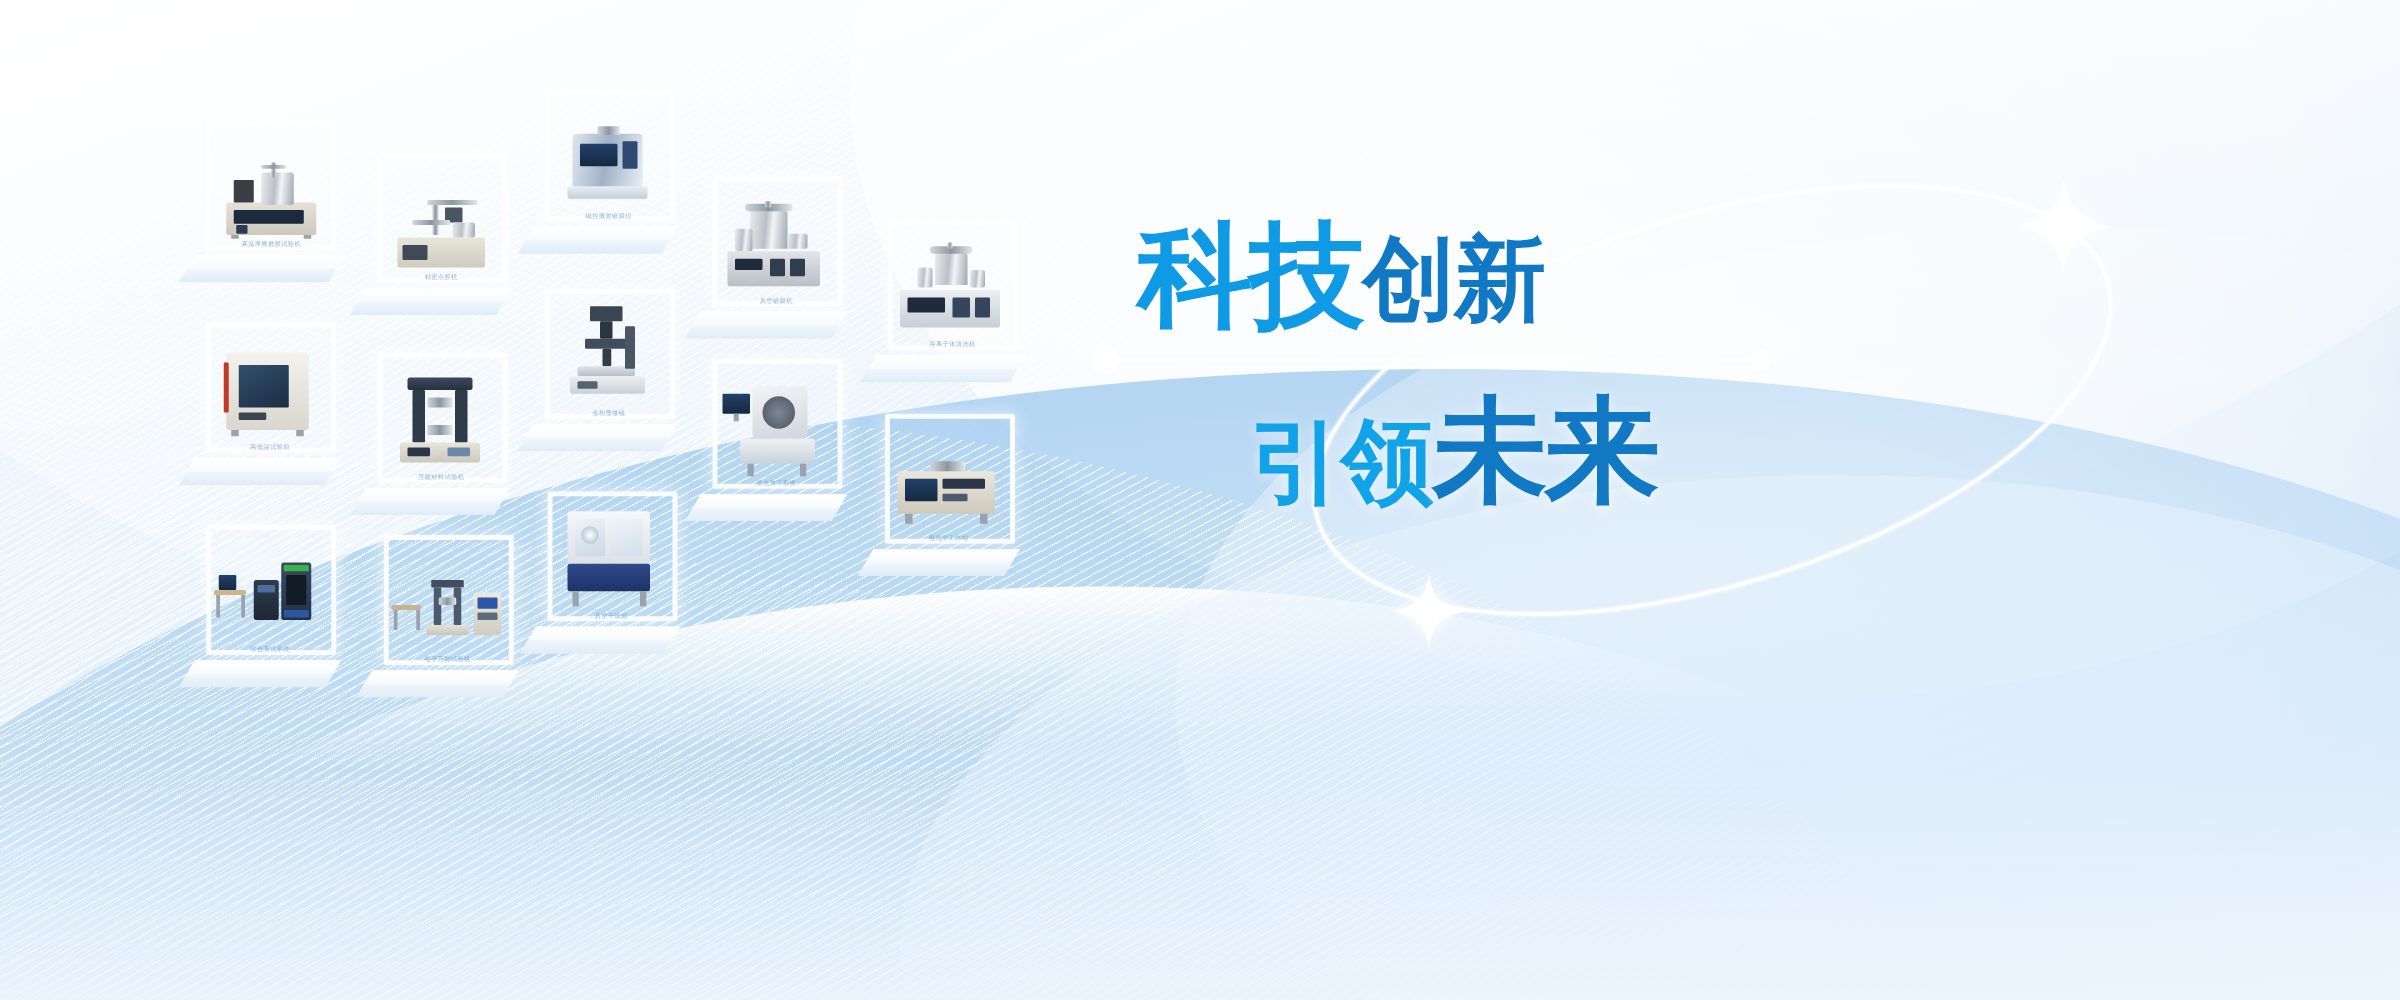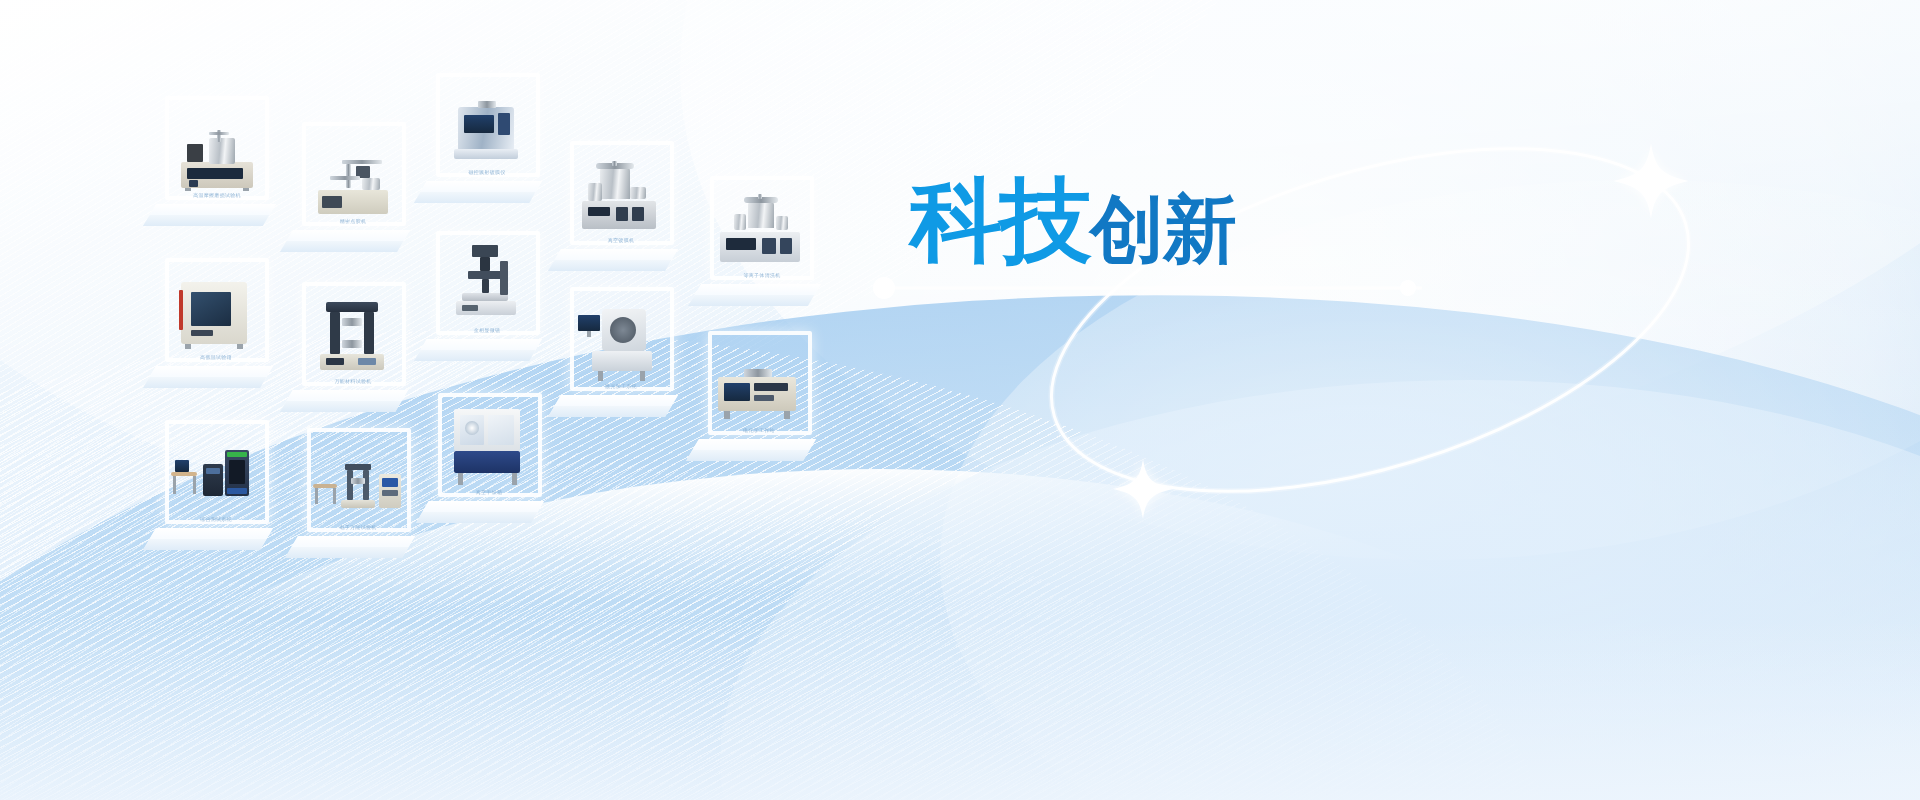--- a/index.html
+++ b/index.html
@@ -173,21 +173,21 @@
   .hl-heavy {
     font-family:"DejaVu Sans","Liberation Sans",sans-serif;
     font-weight:700;
     font-size:92px;
     letter-spacing:-2px;
     color:#0f9ae5;
     text-shadow:0 2px 10px rgba(255,255,255,.65);
     vertical-align:bottom;
   }
   .hl-dark {
-    font-family:Liberation Sans, sans-serif;
+    font-family:Liberation Mono, monospace;
     font-weight:700;
     font-size:74px;
     letter-spacing:-1px;
     color:#1178c4;
     text-shadow:0 2px 10px rgba(255,255,255,.6);
     vertical-align:bottom;
   }
   .hl-dark2 {
     font-family:"DejaVu Sans","Liberation Sans",sans-serif;
     font-weight:700;
@@ -450,15 +450,18 @@
       <div class="leg" style="left:10px; top:66px; width:5px; height:12px;"></div>
       <div class="leg" style="left:64px; top:66px; width:5px; height:12px;"></div>
     </div>
     <div class="caption" style="left:20px; top:96px; width:106px;">真空干燥箱</div>
   </div>
 
   <div id="headline">
     <div class="hl-line hl1">
       <span class="hl-heavy">科技</span><span class="hl-dark">创新</span>
     </div>
+    <div class="hl-line hl2">
+      <span class="hl-dark2 hl-cyan">引领</span><span class="hl-heavy2">未来</span>
+    </div>
   </div>
 
 </div>
 
 </body></html>

